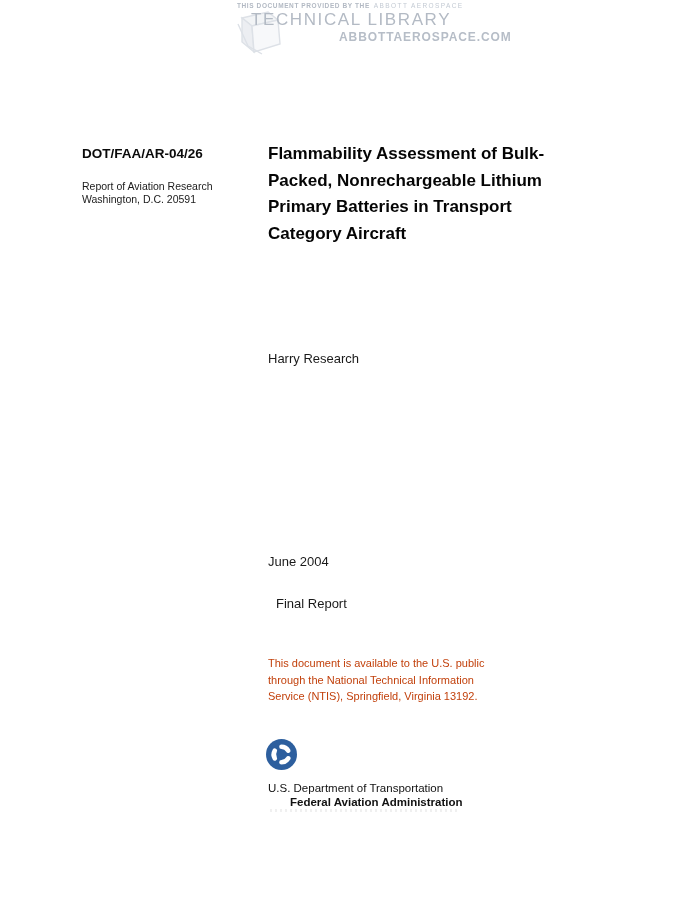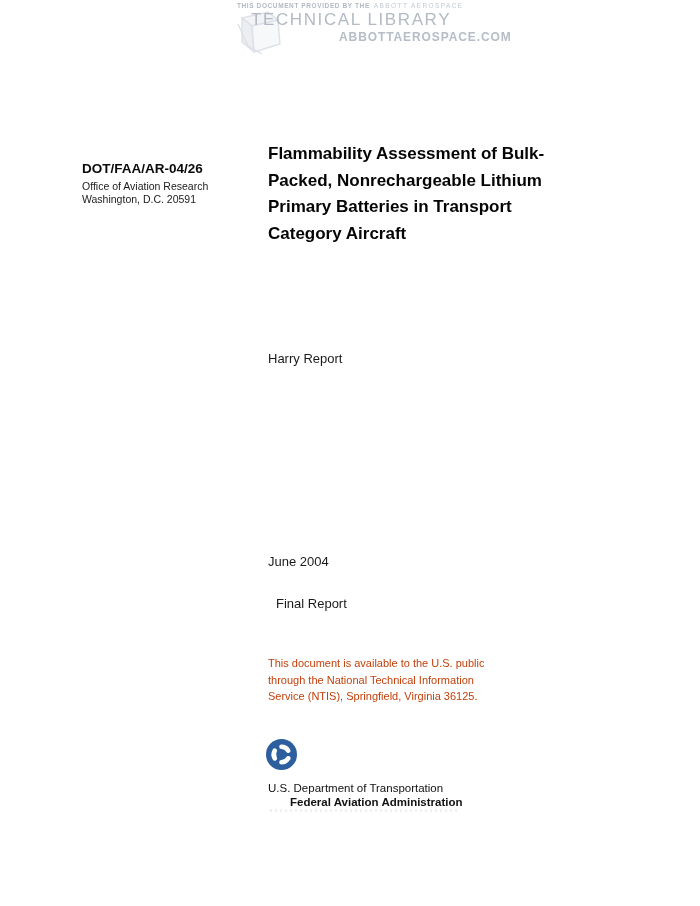--- a/index.html
+++ b/index.html
@@ -58,21 +58,21 @@
     letter-spacing: 0.9px;
     color: #b6bdc7;
     white-space: nowrap;
     font-weight: bold;
   }
 
   
   .report-number {
     position: absolute;
     left: 82px;
-    top: 161px;
+    top: 146px;
     font-size: 13.5px;
     font-weight: bold;
     color: #0a0a0a;
     white-space: nowrap;
   }
   .office-block {
     position: absolute;
     left: 82px;
     top: 180px;
     font-size: 10.5px;
@@ -165,40 +165,40 @@
     </g>
   </svg>
   <div class="wm-line1">
     <span>This document provided by the</span><span class="wm-brand">Abbott Aerospace</span>
   </div>
   <div class="wm-line2">TECHNICAL LIBRARY</div>
   <div class="wm-line3">ABBOTTAEROSPACE.COM</div>
 
   <div class="report-number">DOT/FAA/AR-04/26</div>
   <div class="office-block">
-    <div>Office of Aviation Research</div>
+    <div>Report of Aviation Research</div>
     <div>Washington, D.C. 20591</div>
   </div>
 
   <div class="doc-title">
     <div>Flammability Assessment of Bulk-</div>
     <div>Packed, Nonrechargeable Lithium</div>
     <div>Primary Batteries in Transport</div>
     <div>Category Aircraft</div>
   </div>
 
-  <div class="author">Harry Report</div>
+  <div class="author">Harry Research</div>
 
   <div class="pub-date">June 2004</div>
   <div class="report-type">Final Report</div>
 
   <div class="availability">
     <div>This document is available to the U.S. public</div>
     <div>through the National Technical Information</div>
-    <div>Service (NTIS), Springfield, Virginia 36125.</div>
+    <div>Service (NTIS), Springfield, Virginia 13192.</div>
   </div>
 
   <svg class="dot-logo" viewBox="0 0 100 100" width="31" height="31">
     <circle cx="50" cy="50" r="50" fill="#2d5f9e"></circle>
     <g fill="none" stroke="#ffffff" stroke-width="15" stroke-linecap="round">
       <path d="M50 25 a25 25 0 0 1 21.6 12.5"></path>
       <path d="M50 25 a25 25 0 0 1 21.6 12.5" transform="rotate(120 50 50)"></path>
       <path d="M50 25 a25 25 0 0 1 21.6 12.5" transform="rotate(240 50 50)"></path>
     </g>
   </svg>

